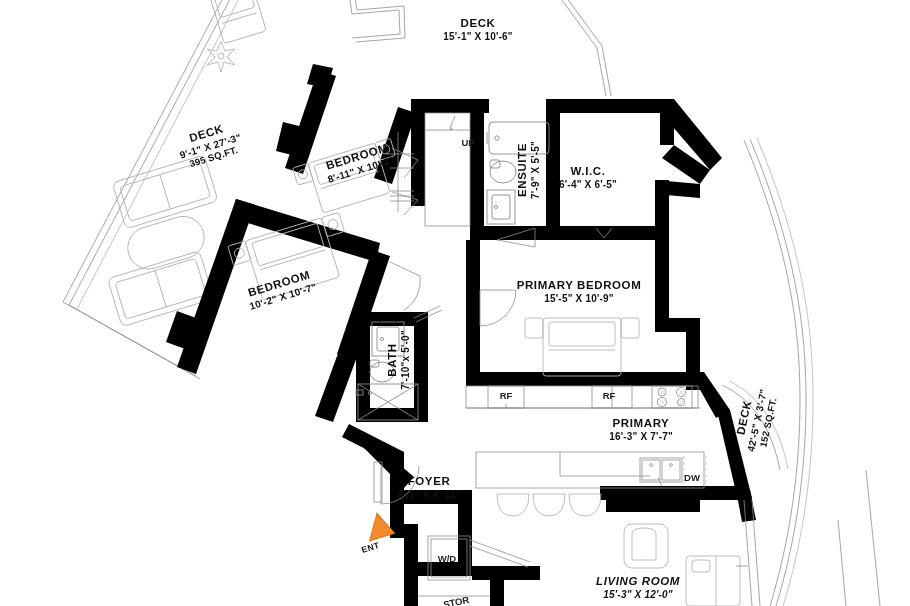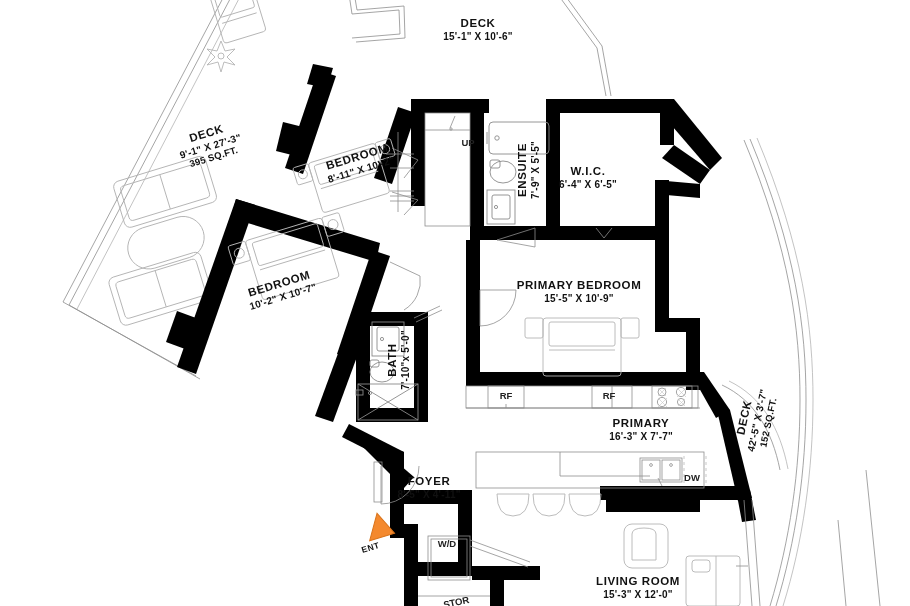--- a/index.html
+++ b/index.html
@@ -338,24 +338,24 @@
     </div>
     <div class="lbl" style="left: 756px; top: 420px; transform: translate(-50%, -50%) rotate(-78deg);">
       <span class="rm">DECK</span>
       <span class="dim">42'-5" X  3'-7"</span>
       <span class="sq">152 SQ.FT.</span>
     </div>
     <div class="lbl" style="left: 429px; top: 488px; transform: translate(-50%, -50%) rotate(0deg); text-align: center;">
       <span class="rm">FOYER</span>
       <span class="dim">8'-5"  X  4'-11"</span>
     </div>
-    <div class="lbl" style="left: 638px; top: 588px; transform: translate(-50%, -50%) rotate(0deg);">
+    <div class="lbl" style="left: 638px; top: 588px; transform: translate(-50%, -50%) rotate(0deg); font-style: italic;">
       <span class="rm">LIVING ROOM</span>
       <span class="dim">15'-3"  X  12'-0"</span>
     </div>
     <div class="lbl" style="left: 468px; top: 141px; transform: translate(-50%, -50%) rotate(0deg);"><span class="tiny">UP</span></div>
     <div class="lbl" style="left: 370px; top: 546px; transform: translate(-50%, -50%) rotate(-17deg);"><span class="ent-lbl">ENT</span></div>
-    <div class="lbl" style="left: 447px; top: 542px; transform: translate(-50%, -50%) rotate(0deg); text-align: center;"><span class="tiny">W/D</span></div>
+    <div class="lbl" style="left: 447px; top: 557px; transform: translate(-50%, -50%) rotate(0deg); text-align: center;"><span class="tiny">W/D</span></div>
     <div class="lbl" style="left: 456px; top: 601px; transform: translate(-50%, -50%) rotate(-12deg);"><span class="tiny">STOR</span></div>
     <div class="lbl" style="left: 506px; top: 394px; transform: translate(-50%, -50%) rotate(0deg);"><span class="tiny">RF</span></div>
     <div class="lbl" style="left: 609px; top: 394px; transform: translate(-50%, -50%) rotate(0deg);"><span class="tiny">RF</span></div>
     <div class="lbl" style="left: 692px; top: 476px; transform: translate(-50%, -50%) rotate(0deg);"><span class="tiny">DW</span></div>
   </div>
 
 </body></html>

